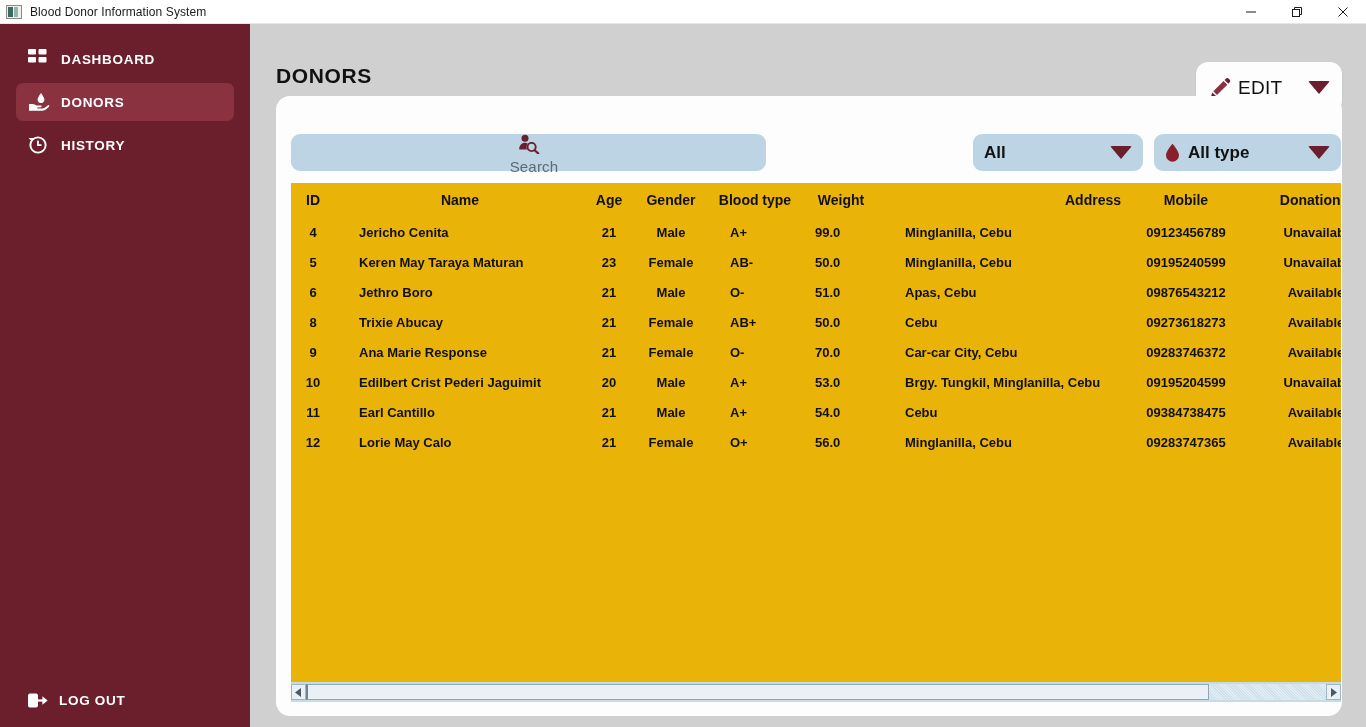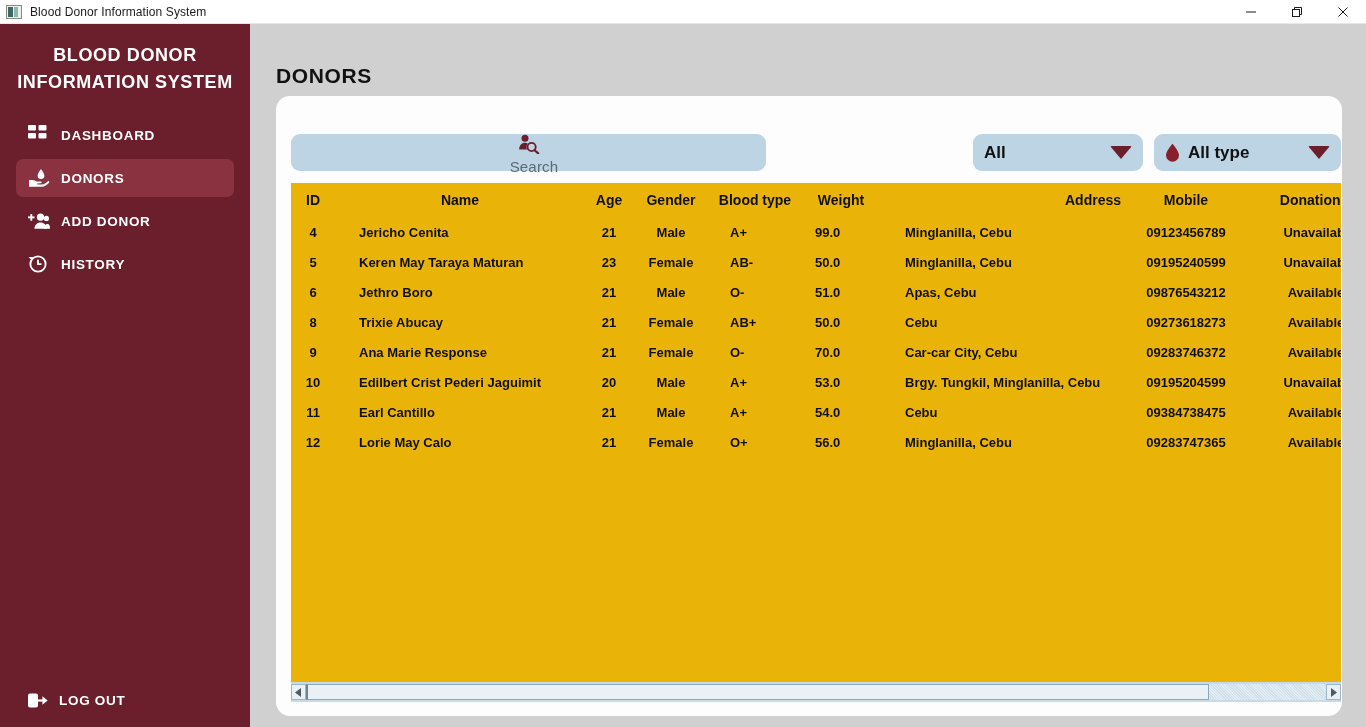--- a/index.html
+++ b/index.html
@@ -253,24 +253,20 @@
       <div class="tb-btn">
         <svg width="12" height="12" viewBox="0 0 12 12">
           <line x1="1.5" y1="1.5" x2="10.5" y2="10.5" stroke="#1b1b1b" stroke-width="1"></line>
           <line x1="10.5" y1="1.5" x2="1.5" y2="10.5" stroke="#1b1b1b" stroke-width="1"></line>
         </svg>
       </div>
     </div>
   </div>
 
   <div class="sidebar">
-    <div class="brand">
-      <div>BLOOD DONOR</div>
-      <div>INFORMATION SYSTEM</div>
-    </div>
 
     <div class="nav">
 
       <div class="nav-item">
         <span class="nav-ico">
           <svg width="20" height="20" viewBox="0 0 20 20">
             <rect x="0" y="0" width="8" height="5.5" rx="1"></rect>
             <rect x="10.5" y="0" width="8" height="5.5" rx="1"></rect>
             <rect x="0" y="8" width="8" height="5.5" rx="1"></rect>
             <rect x="10.5" y="8" width="8" height="5.5" rx="1"></rect>
@@ -282,33 +278,20 @@
       <div class="nav-item active">
         <span class="nav-ico">
           <svg width="22" height="20" viewBox="0 0 22 20">
             <path d="M13 1 C13 1 9.6 5.4 9.6 7.6 A3.4 3.4 0 0 0 16.4 7.6 C16.4 5.4 13 1 13 1 Z"></path>
             <path d="M1 12 L4.5 12 C6 12 7.4 13 8.6 13.6 L12.8 13.6 C13.8 13.6 14.2 15 12.8 15.2 L9.2 15.4 L9.2 16.4 L14.6 16.4 C16.6 16.4 18.4 14.2 20 13.2 C21.2 12.5 21.8 14.2 20.6 15.2 C18.6 16.8 16.4 18.8 14 18.8 L1 18.8 Z"></path>
           </svg>
         </span>
         <span class="nav-label">DONORS</span>
       </div>
 
-      <div class="nav-item">
-        <span class="nav-ico">
-          <svg width="22" height="17" viewBox="0 0 22 17">
-            <circle cx="12.5" cy="4.2" r="3.6"></circle>
-            <path d="M6.4 15.8 C6.4 11.9 9.1 9.4 12.5 9.4 C15.9 9.4 18.6 11.9 18.6 15.8 Z"></path>
-            <circle cx="18.4" cy="5.4" r="2.6"></circle>
-            <path d="M15.6 15.8 C16.1 12.9 17.2 11 19.5 11 C21.3 11 22 13 22 15.8 Z"></path>
-            <rect x="0" y="3.4" width="6.6" height="1.9"></rect>
-            <rect x="2.35" y="1.1" width="1.9" height="6.6"></rect>
-          </svg>
-        </span>
-        <span class="nav-label">ADD DONOR</span>
-      </div>
 
       <div class="nav-item">
         <span class="nav-ico">
           <svg width="20" height="20" viewBox="0 0 20 20">
             <path d="M10 1.4 A8.6 8.6 0 1 1 10 18.6 A8.6 8.6 0 1 1 10 1.4 Z M10 3.3 A6.7 6.7 0 1 0 10 16.7 A6.7 6.7 0 1 0 10 3.3 Z"></path>
             <rect x="9.1" y="5.4" width="1.8" height="5.5" rx="0.8"></rect>
             <rect x="9.1" y="9.2" width="4.6" height="1.8" rx="0.8"></rect>
             <path d="M0.6 3 L6 3 L6 5 L2.4 5 Z"></path>
           </svg>
         </span>
@@ -325,20 +308,31 @@
         </svg>
       </span>
       <span class="nav-label">LOG OUT</span>
     </div>
   </div>
 
   <div class="main">
 
     <div class="page-title">DONORS</div>
 
+    <div class="edit-btn">
+      <span class="pencil">
+        <svg width="24" height="24" viewBox="0 0 24 24">
+          <path d="M3 20.5 L4.3 16.4 L8 20 L3.9 21.3 Z" fill="#6b1f2c"></path>
+          <path d="M5.3 15.3 L15.6 5 L19.3 8.7 L9 19 Z" fill="#8a3240"></path>
+          <path d="M16.6 4 L18 2.6 C18.7 1.9 19.8 1.9 20.5 2.6 L21.7 3.8 C22.4 4.5 22.4 5.6 21.7 6.3 L20.3 7.7 Z" fill="#6b1f2c"></path>
+        </svg>
+      </span>
+      <span class="edit-label">EDIT</span>
+      <span class="caret-down"></span>
+    </div>
 
     <div class="card">
 
       <div class="search-box">
         <span class="search-ico">
           <svg width="22" height="20" viewBox="0 0 22 20">
             <circle cx="7" cy="4.2" r="3.5" fill="#6b1f2c"></circle>
             <path d="M1.2 15.4 C1.2 11.2 3.9 8.8 7 8.8 C8.1 8.8 9.1 9.1 9.9 9.7 C9 10.6 8.5 11.9 8.5 13.2 C8.5 14 8.7 14.8 9 15.4 Z" fill="#6b1f2c"></path>
             <circle cx="13.6" cy="13" r="4.1" fill="none" stroke="#6b1f2c" stroke-width="1.9"></circle>
             <line x1="16.6" y1="16.2" x2="20.2" y2="19.4" stroke="#6b1f2c" stroke-width="2.2" stroke-linecap="round"></line>

